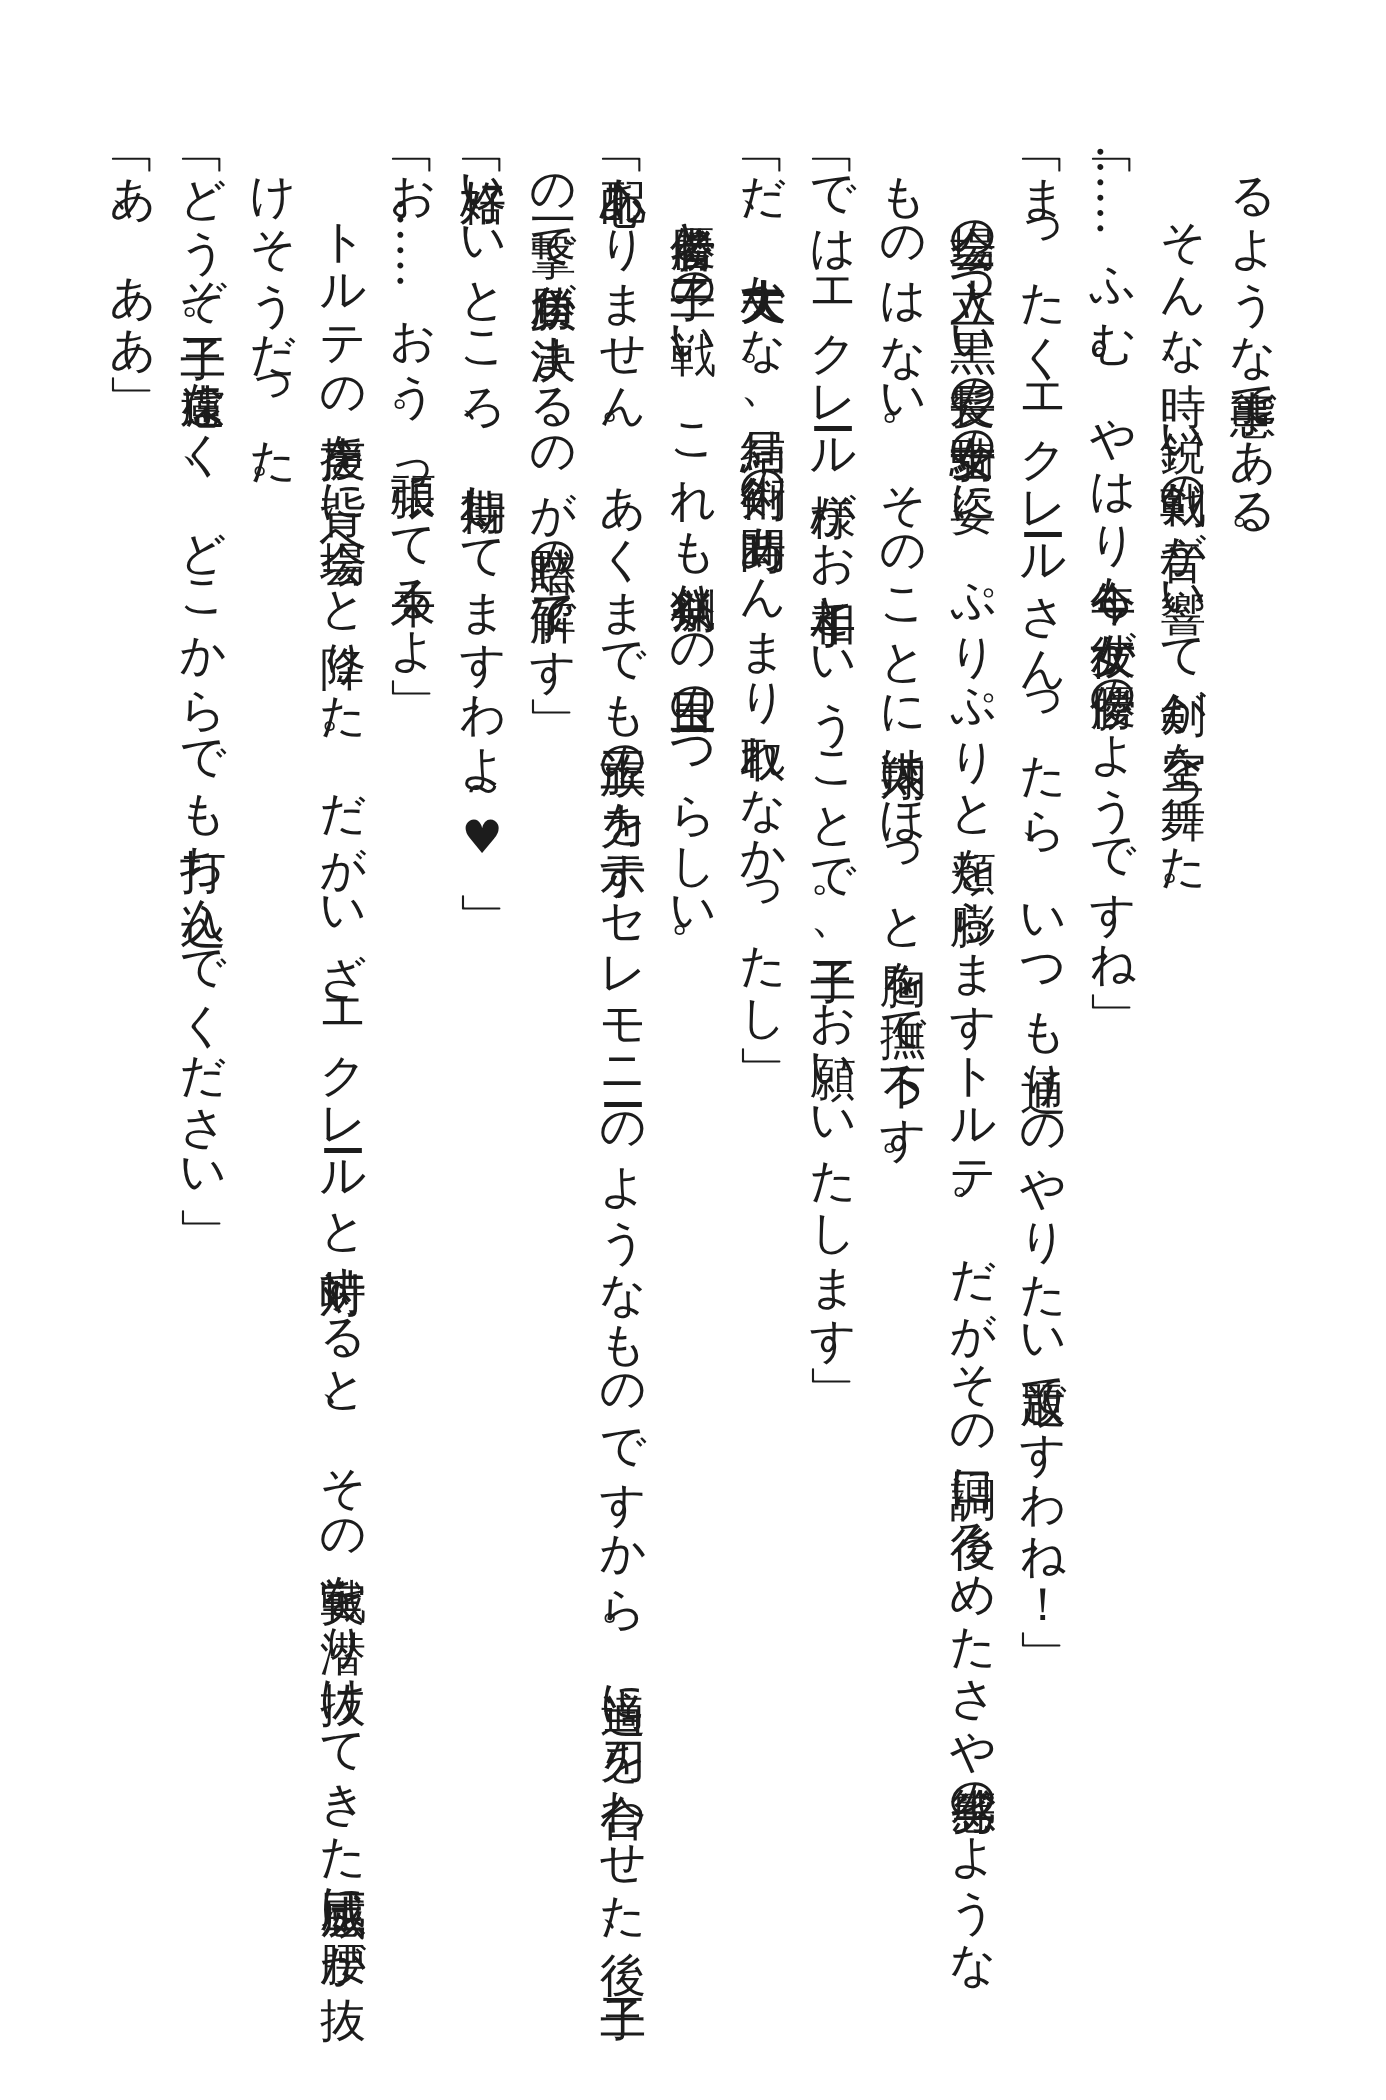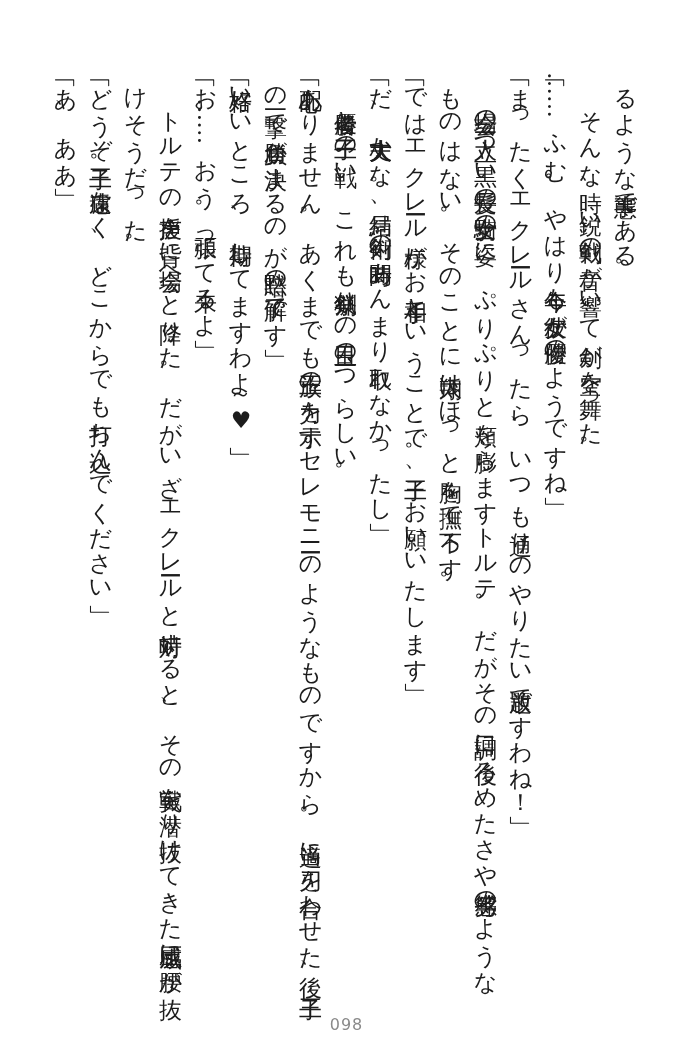--- a/index.html
+++ b/index.html
@@ -59,14 +59,13 @@
     <p>「ではエクレール様がお相手ということで。王子、お願いいたします」</p>
     <p>「だ、大丈夫かな。結局、剣術の時間あんまり取れなかったし」</p>
     <p>　優勝者と王子の戦い、これも剣猟祭りの目玉の一つらしい。</p>
     <p>「心配ありません。あくまでも王族の力を示すセレモニーのようなものですから。適当に刃を合わせた後、王子の一撃で勝負が決まるのが暗黙の了解です」</p>
     <p>「格好いいところ、期待してますわよ～♥」</p>
     <p>「お……おう。頑張って来るよ」</p>
     <p>　トルテの声援を背に会場へと降りた。だがいざエクレールと対峙すると、その実戦を潜り抜けてきた威圧感に腰が抜けそうだった。</p>
     <p>「どうぞ王子。遠慮なく、どこからでも打ち込んでください」</p>
     <p>「あ、ああ」</p>
   </div>
-  <div class="page-number">098</div>
 </div>
 
 </body></html>

